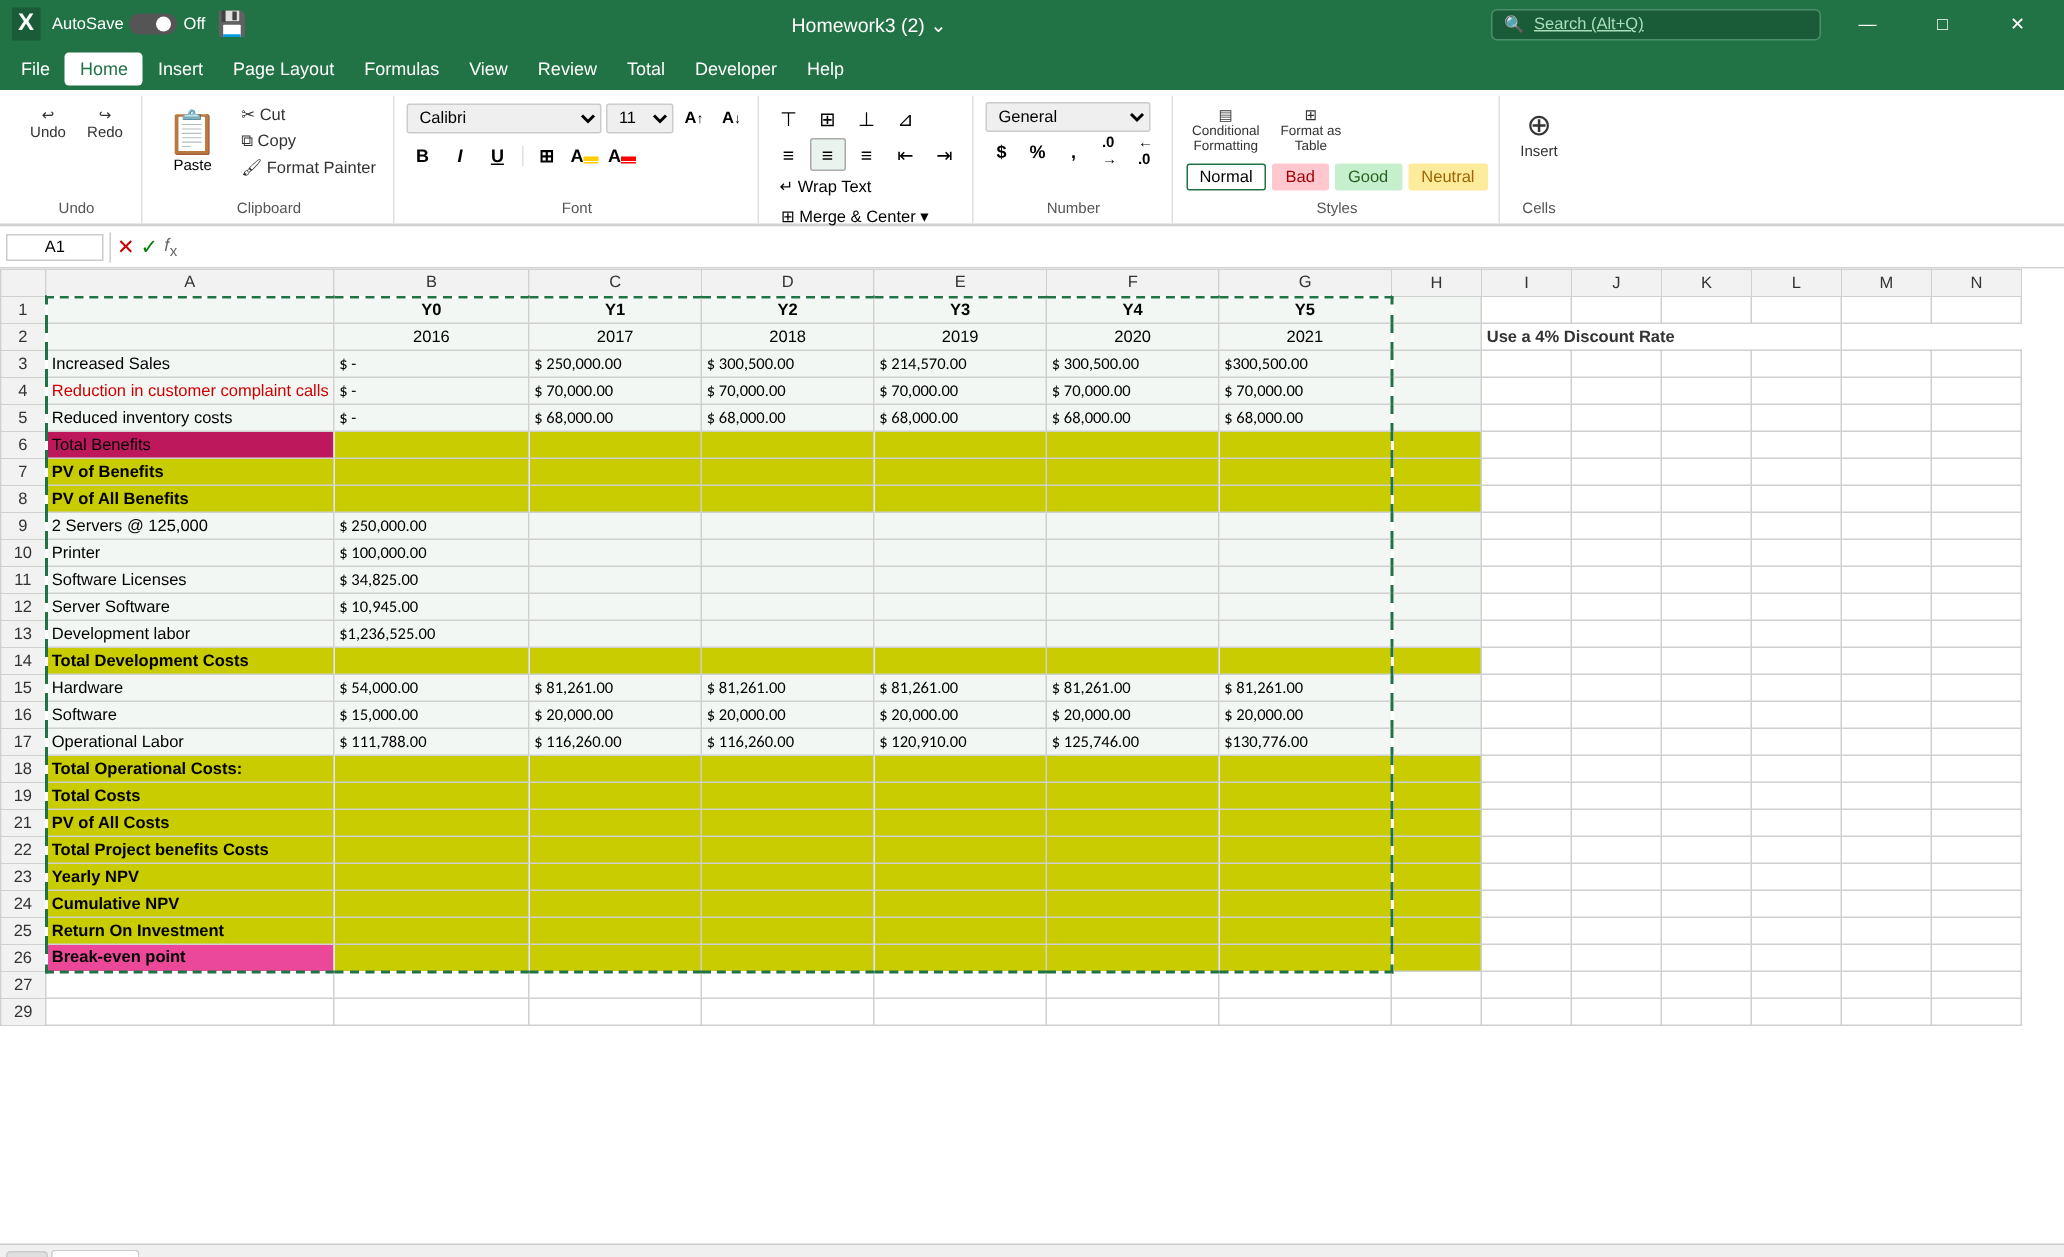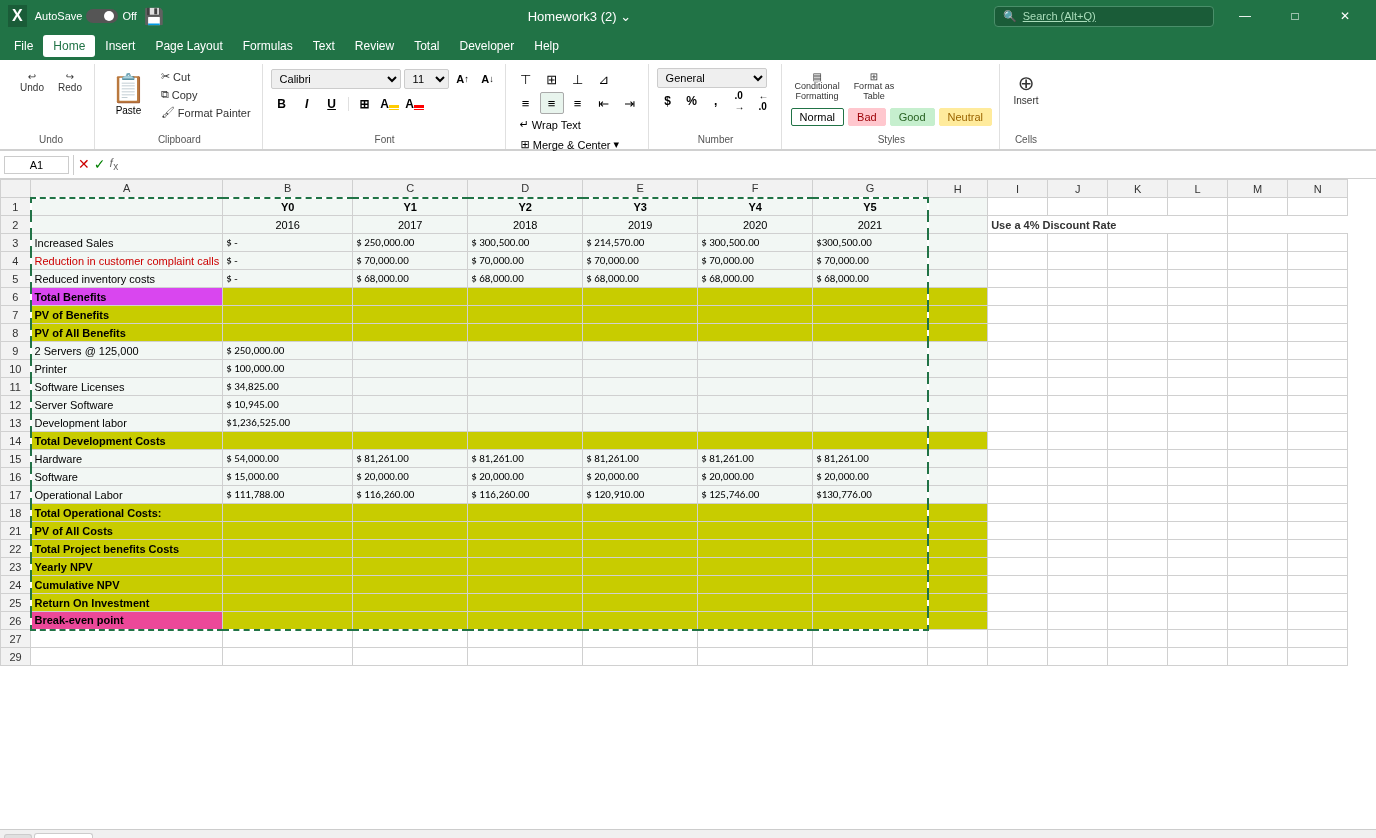--- a/index.html
+++ b/index.html
@@ -235,21 +235,21 @@
     <div class="win-btn close">✕</div>
   </div>
 </div>
 
 <div class="menu-bar">
   <div class="menu-item">File</div>
   <div class="menu-item active">Home</div>
   <div class="menu-item">Insert</div>
   <div class="menu-item">Page Layout</div>
   <div class="menu-item">Formulas</div>
-  <div class="menu-item">Text</div>
+  <div class="menu-item">View</div>
   <div class="menu-item">Review</div>
   <div class="menu-item">Total</div>
   <div class="menu-item">Developer</div>
   <div class="menu-item">Help</div>
 </div>
 
 <div class="ribbon">
 
   <div class="ribbon-group">
     <div class="ribbon-items">
@@ -524,21 +524,21 @@
             <td style="background: rgba(33, 115, 70, 0.06);"></td>
             <td></td>
             <td></td>
             <td></td>
             <td></td>
             <td></td>
             <td></td>
           </tr>
           <tr>
             <td class="row-header">6</td>
-            <td style="background: #d946ef; font-weight: bold; border-left: 2px dashed rgb(33, 115, 70);">Total Benefits</td>
+            <td style="background: #be185d; font-weight: normal; border-left: 2px dashed rgb(33, 115, 70);">Total Benefits</td>
             <td style="background: rgb(200, 204, 0); font-family: Calibri, monospace;"></td>
             <td style="background: rgb(200, 204, 0); font-family: Calibri, monospace;"></td>
             <td style="background: rgb(200, 204, 0); font-family: Calibri, monospace;"></td>
             <td style="background: rgb(200, 204, 0); font-family: Calibri, monospace;"></td>
             <td style="background: rgb(200, 204, 0); font-family: Calibri, monospace;"></td>
             <td style="background: rgb(200, 204, 0); font-family: Calibri, monospace; border-right: 2px dashed rgb(33, 115, 70);"></td>
             <td style="background: rgb(200, 204, 0);"></td>
             <td></td>
             <td></td>
             <td></td>
@@ -744,20 +744,37 @@
             <td style="background: rgb(200, 204, 0); border-right: 2px dashed rgb(33, 115, 70);"></td>
             <td style="background: rgb(200, 204, 0);"></td>
             <td></td>
             <td></td>
             <td></td>
             <td></td>
             <td></td>
             <td></td>
           </tr>
           <tr>
+            <td class="row-header">19</td>
+            <td style="background: rgb(200, 204, 0); font-weight: bold; border-left: 2px dashed rgb(33, 115, 70);">Total Costs</td>
+            <td style="background: rgb(200, 204, 0);"></td>
+            <td style="background: rgb(200, 204, 0);"></td>
+            <td style="background: rgb(200, 204, 0);"></td>
+            <td style="background: rgb(200, 204, 0);"></td>
+            <td style="background: rgb(200, 204, 0);"></td>
+            <td style="background: rgb(200, 204, 0); border-right: 2px dashed rgb(33, 115, 70);"></td>
+            <td style="background: rgb(200, 204, 0);"></td>
+            <td></td>
+            <td></td>
+            <td></td>
+            <td></td>
+            <td></td>
+            <td></td>
+          </tr>
+          <tr>
             <td class="row-header">21</td>
             <td style="background: rgb(200, 204, 0); font-weight: bold; border-left: 2px dashed rgb(33, 115, 70);">PV of All Costs</td>
             <td style="background: rgb(200, 204, 0);"></td>
             <td style="background: rgb(200, 204, 0);"></td>
             <td style="background: rgb(200, 204, 0);"></td>
             <td style="background: rgb(200, 204, 0);"></td>
             <td style="background: rgb(200, 204, 0);"></td>
             <td style="background: rgb(200, 204, 0); border-right: 2px dashed rgb(33, 115, 70);"></td>
             <td style="background: rgb(200, 204, 0);"></td>
             <td></td>

